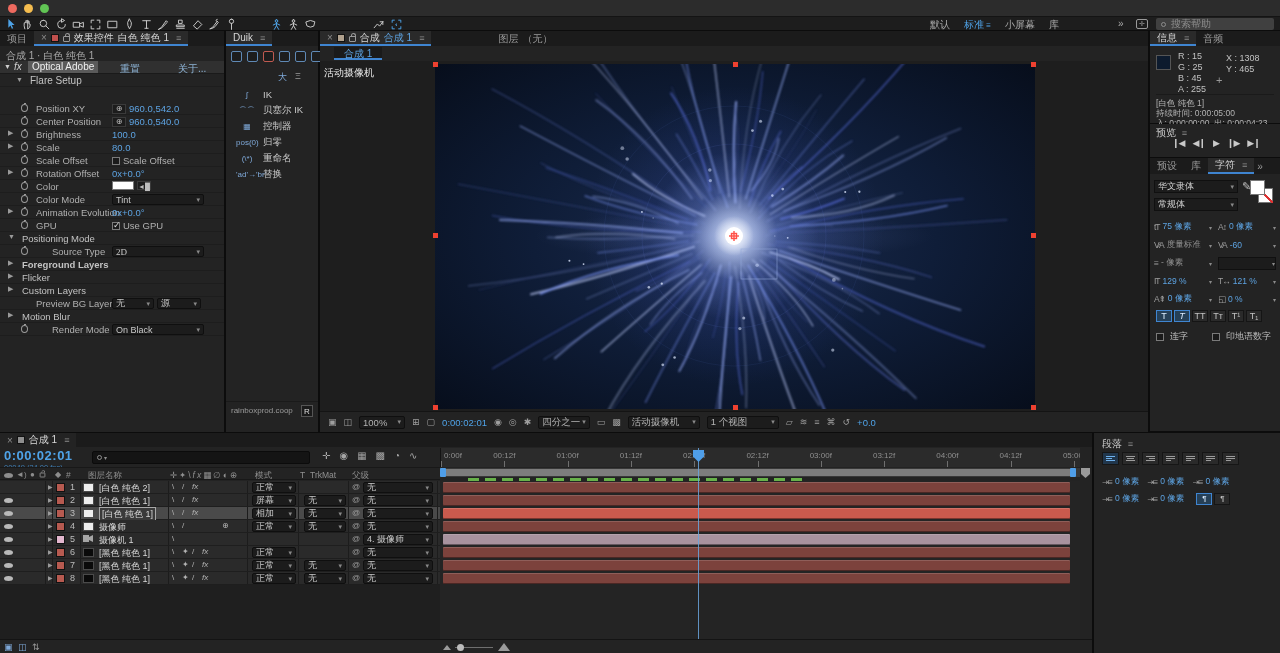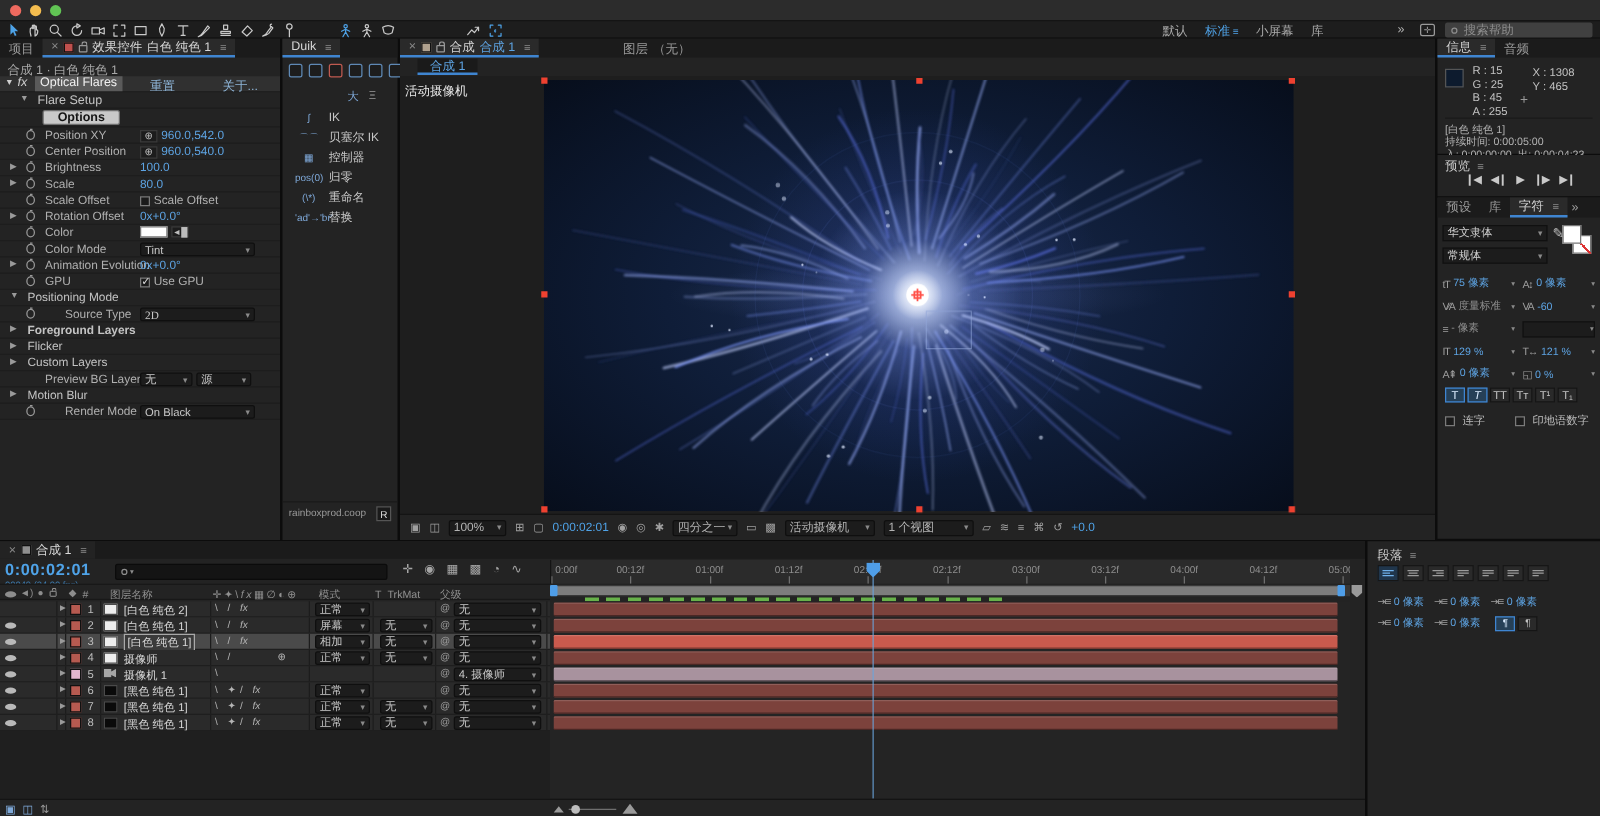--- a/index.html
+++ b/index.html
@@ -186,30 +186,27 @@
       <span class="lock"></span>
       <span style="color:#d6d6d6">效果控件</span>
       <span style="color:#d6d6d6">白色 纯色 1</span>
       <span class="menu">≡</span>
     </div>
   </div>
   <div class="abs" style="left:6px;top:18px;color:#a8a8a8">合成 1 · 白色 纯色 1</div>
   <div class="abs" style="left:0;top:30px;width:224px;height:13px;background:#303030;border-bottom:1px solid #1a1a1a">
     <span class="abs" style="left:4px;top:2px;font-size:7px;color:#cfcfcf">▼</span>
     <span class="abs" style="left:14px;top:0;font-style:italic;color:#cfcfcf">fx</span>
-    <span class="abs" style="left:28px;top:0px;background:#5a5a5a;color:#f0f0f0;padding:0 4px;height:12px;line-height:12px">Optical Flares</span>
+    <span class="abs" style="left:28px;top:0px;background:#5a5a5a;color:#f0f0f0;padding:0 4px;height:12px;line-height:12px">Optical Adobe</span>
     <span class="abs" style="left:120px;top:1px;color:#8fb6d9">重置</span>
     <span class="abs" style="left:178px;top:1px;color:#8fb6d9">关于...</span>
   </div>
   <div class="abs" style="left:0;top:43px;width:224px;height:13px;border-bottom:1px solid #1d1d1d">
     <span class="abs" style="left:16px;top:2px;font-size:7px;color:#9a9a9a">▼</span>
     <span class="abs" style="left:30px;top:1px;color:#c3c3c3">Flare Setup</span>
-  </div>
-  <div class="abs" style="left:0;top:56px;width:224px;height:15px;border-bottom:1px solid #1d1d1d">
-    <span class="abs" style="left:34px;top:1px;width:62px;height:12px;background:#c9c9c9;border:1px solid #6f6f6f;color:#141414;font-weight:bold;text-align:center;line-height:11px;border-radius:2px">Options</span>
   </div>
   <div id="fxRows" class="abs" style="left:0;top:71px;width:224px">
       <div class="fxrow">
         <span class="swp sw"></span>
         <span class="lbl">Position XY</span>
         <div class="ctl">
           <span style="border: 1px solid rgb(58, 58, 58); background: rgb(28, 28, 28); width: 14px; height: 10px; display: inline-flex; align-items: center; justify-content: center; color: rgb(189, 189, 189); font-size: 8px;">⊕</span>
           <span class="val">960.0,542.0</span>
         </div>
       </div>

